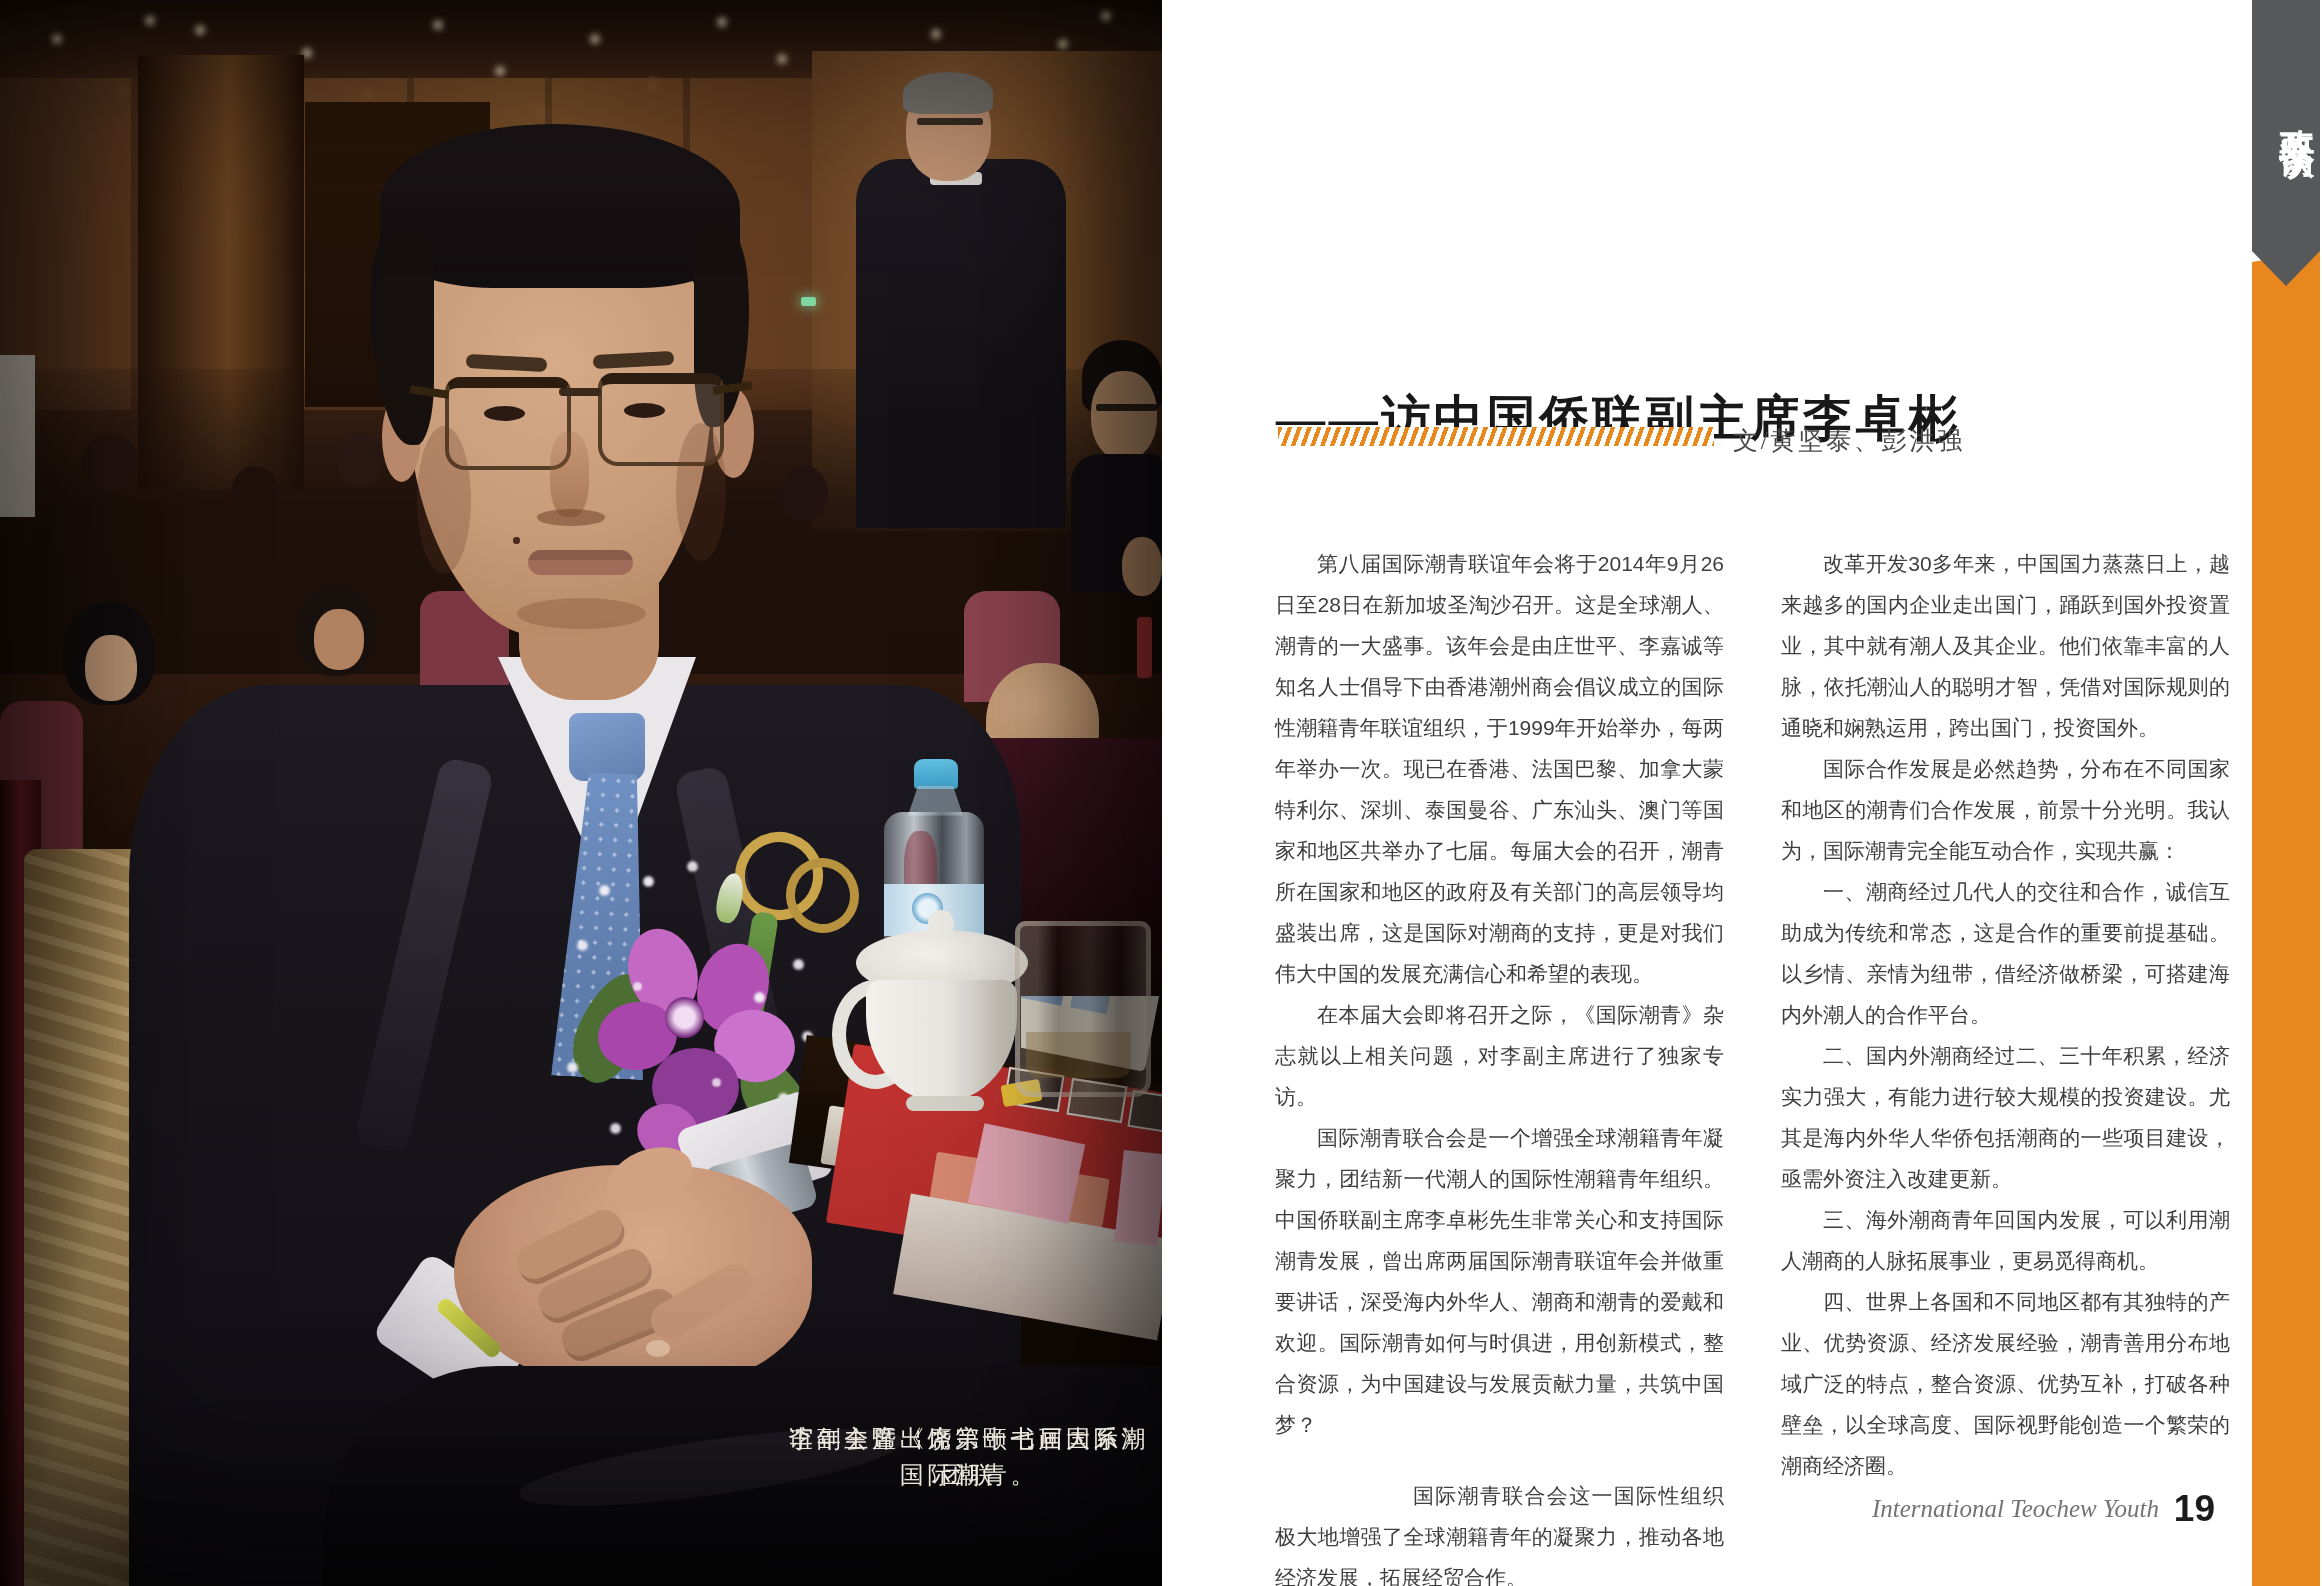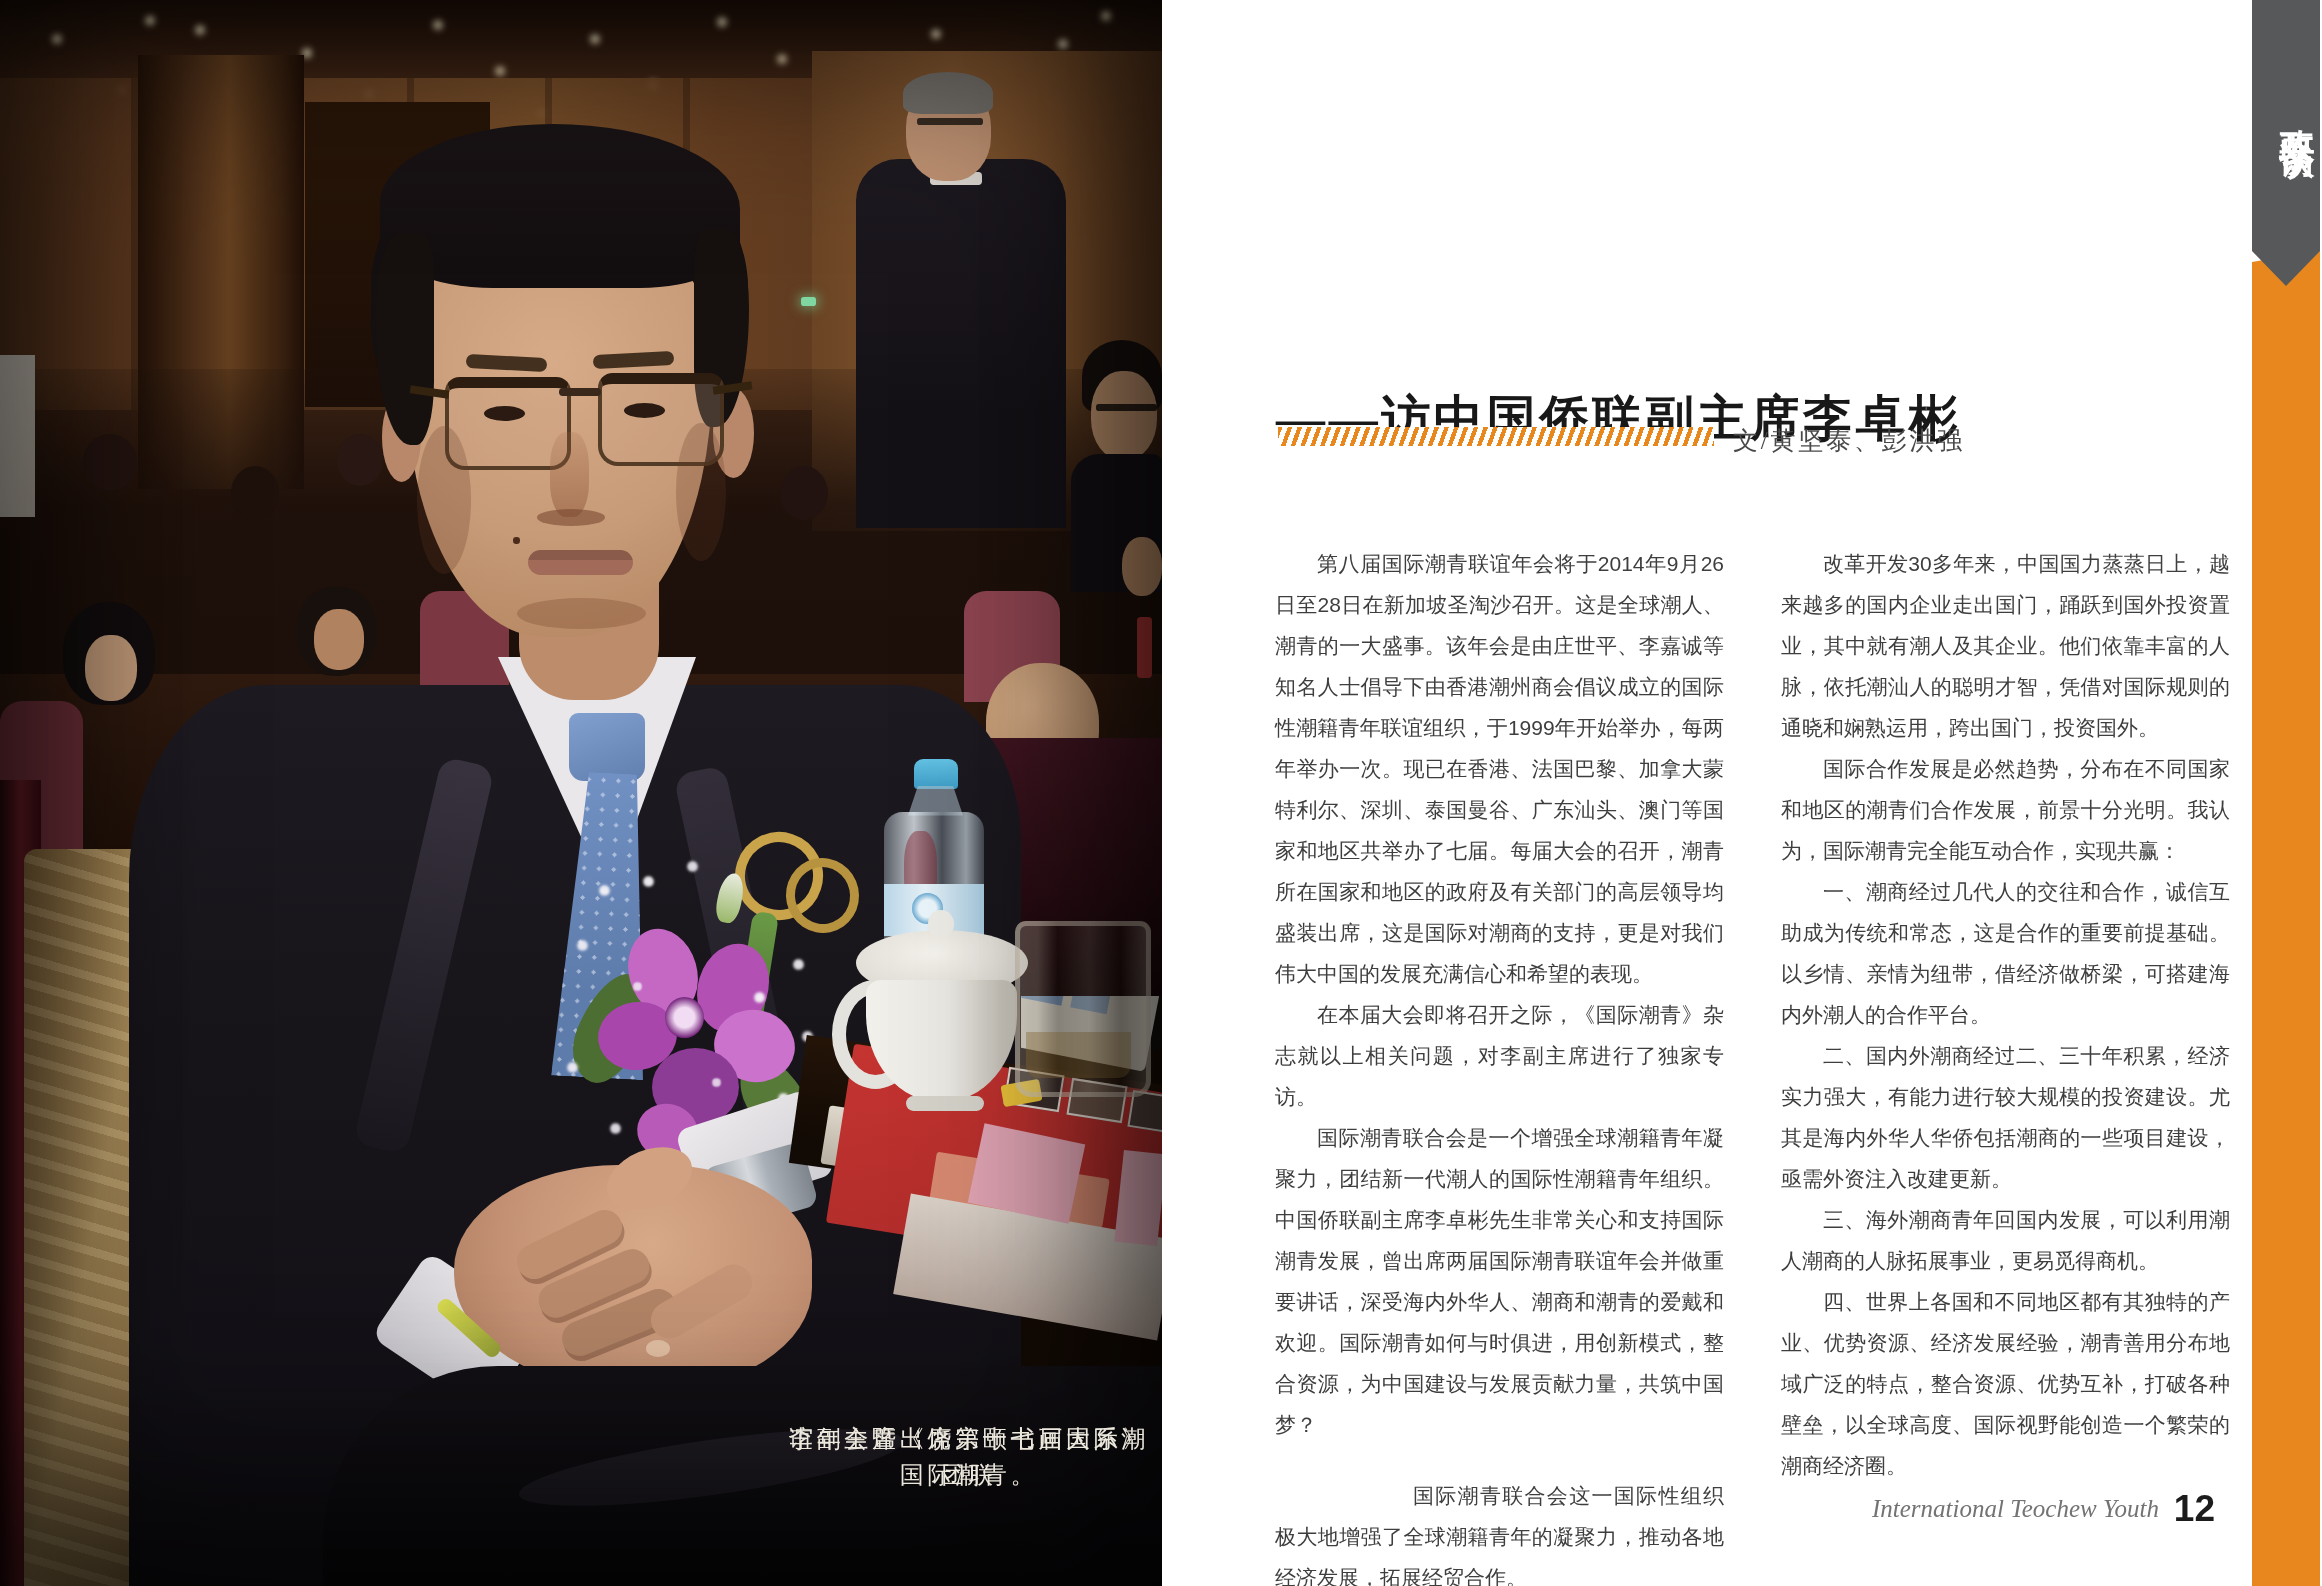--- a/index.html
+++ b/index.html
@@ -338,17 +338,17 @@
     <p>二、国内外潮商经过二、三十年积累，经济实力强大，有能力进行较大规模的投资建设。尤其是海内外华人华侨包括潮商的一些项目建设，亟需外资注入改建更新。</p>
     <p>三、海外潮商青年回国内发展，可以利用潮人潮商的人脉拓展事业，更易觅得商机。</p>
     <p>四、世界上各国和不同地区都有其独特的产业、优势资源、经济发展经验，潮青善用分布地域广泛的特点，整合资源、优势互补，打破各种壁垒，以全球高度、国际视野能创造一个繁荣的潮商经济圈。</p>
   </div>
 
   <div class="tab-orange"></div>
   <div class="tab-gray"></div>
   <div class="tab-text">政要访谈</div>
 
   <div class="footer">
-    <span class="journal">International Teochew Youth</span><span class="pageno">12</span>
+    <span class="journal">International Teochew Youth</span><span class="pageno">19</span>
   </div>
 
 </div>
 
 
 </body></html>

